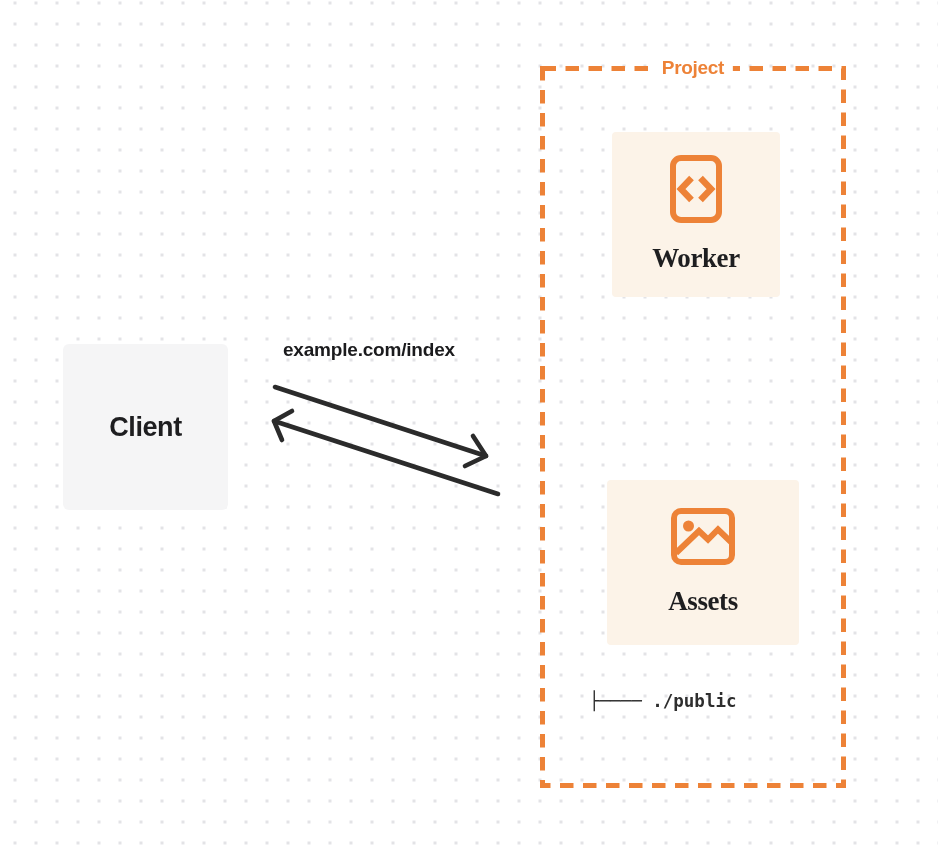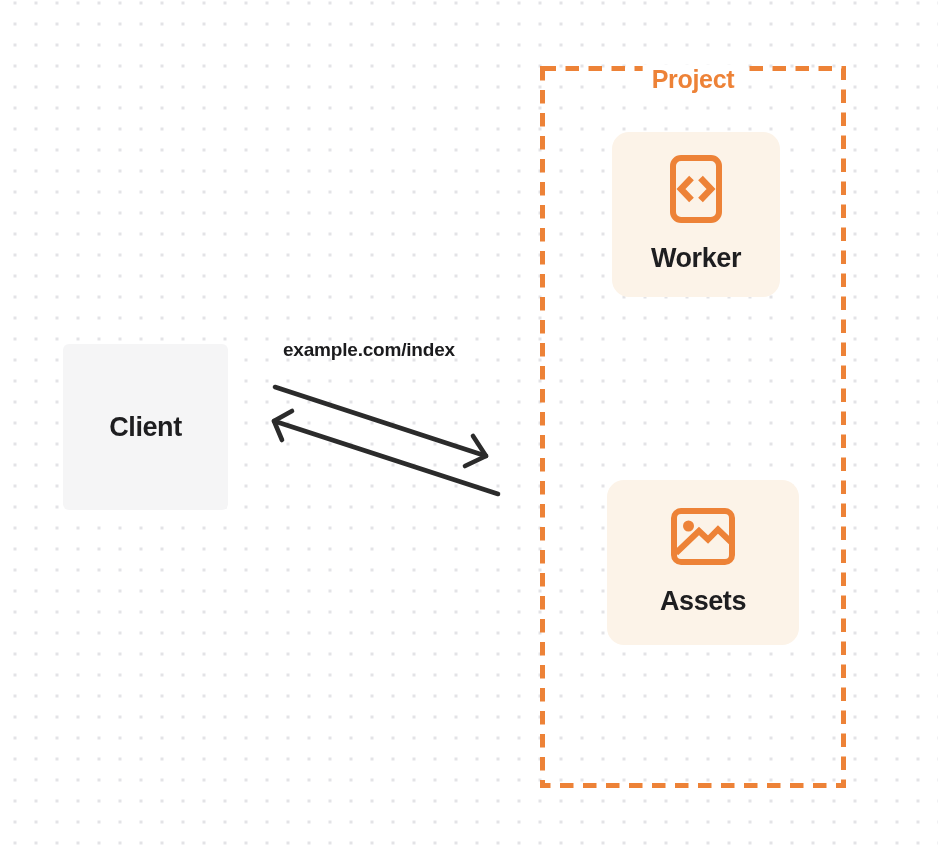--- a/index.html
+++ b/index.html
@@ -68,33 +68,33 @@
   }
   .project-label {
     position: absolute;
     top: 2px;
     left: 50%;
     transform: translate(-50%, -50%);
     background: #ffffff;
     padding: 0 9px;
     color: #ED8237;
     font-weight: bold;
-    font-size: 25px;
+    font-size: 19px;
     letter-spacing: -0.3px;
     white-space: nowrap;
-    margin-top: 11px;
   }
   .card {
     position: absolute;
     background: #FCF3E8;
-    border-radius: 17px;
+    border-radius: 4px;
     display: flex;
     flex-direction: column;
     align-items: center;
     justify-content: center;
+    font-family: Liberation Serif, serif;
   }
   .worker-card {
     left: 612px;
     top: 132px;
     width: 168px;
     height: 165px;
     gap: 20px;
   }
   .assets-card {
     left: 607px;
@@ -154,14 +154,15 @@
 <div class="card assets-card">
   <svg width="64" height="57" viewBox="0 0 64 57" fill="none">
     <rect x="3" y="3" width="58" height="51" rx="7" stroke="#ED8237" stroke-width="6"></rect>
     <circle cx="17.5" cy="18" r="5.5" fill="#ED8237"></circle>
     <path d="M5 45 L28 23 L37 31.5 L47 21.5 L60.5 34.5" stroke="#ED8237" stroke-width="6" stroke-linejoin="miter"></path>
   </svg>
   <span class="node-label">Assets</span>
 </div>
 
 <div class="file-tree">
+  <div>├──── ./public</div>
   
 </div>
 
 </body></html>

